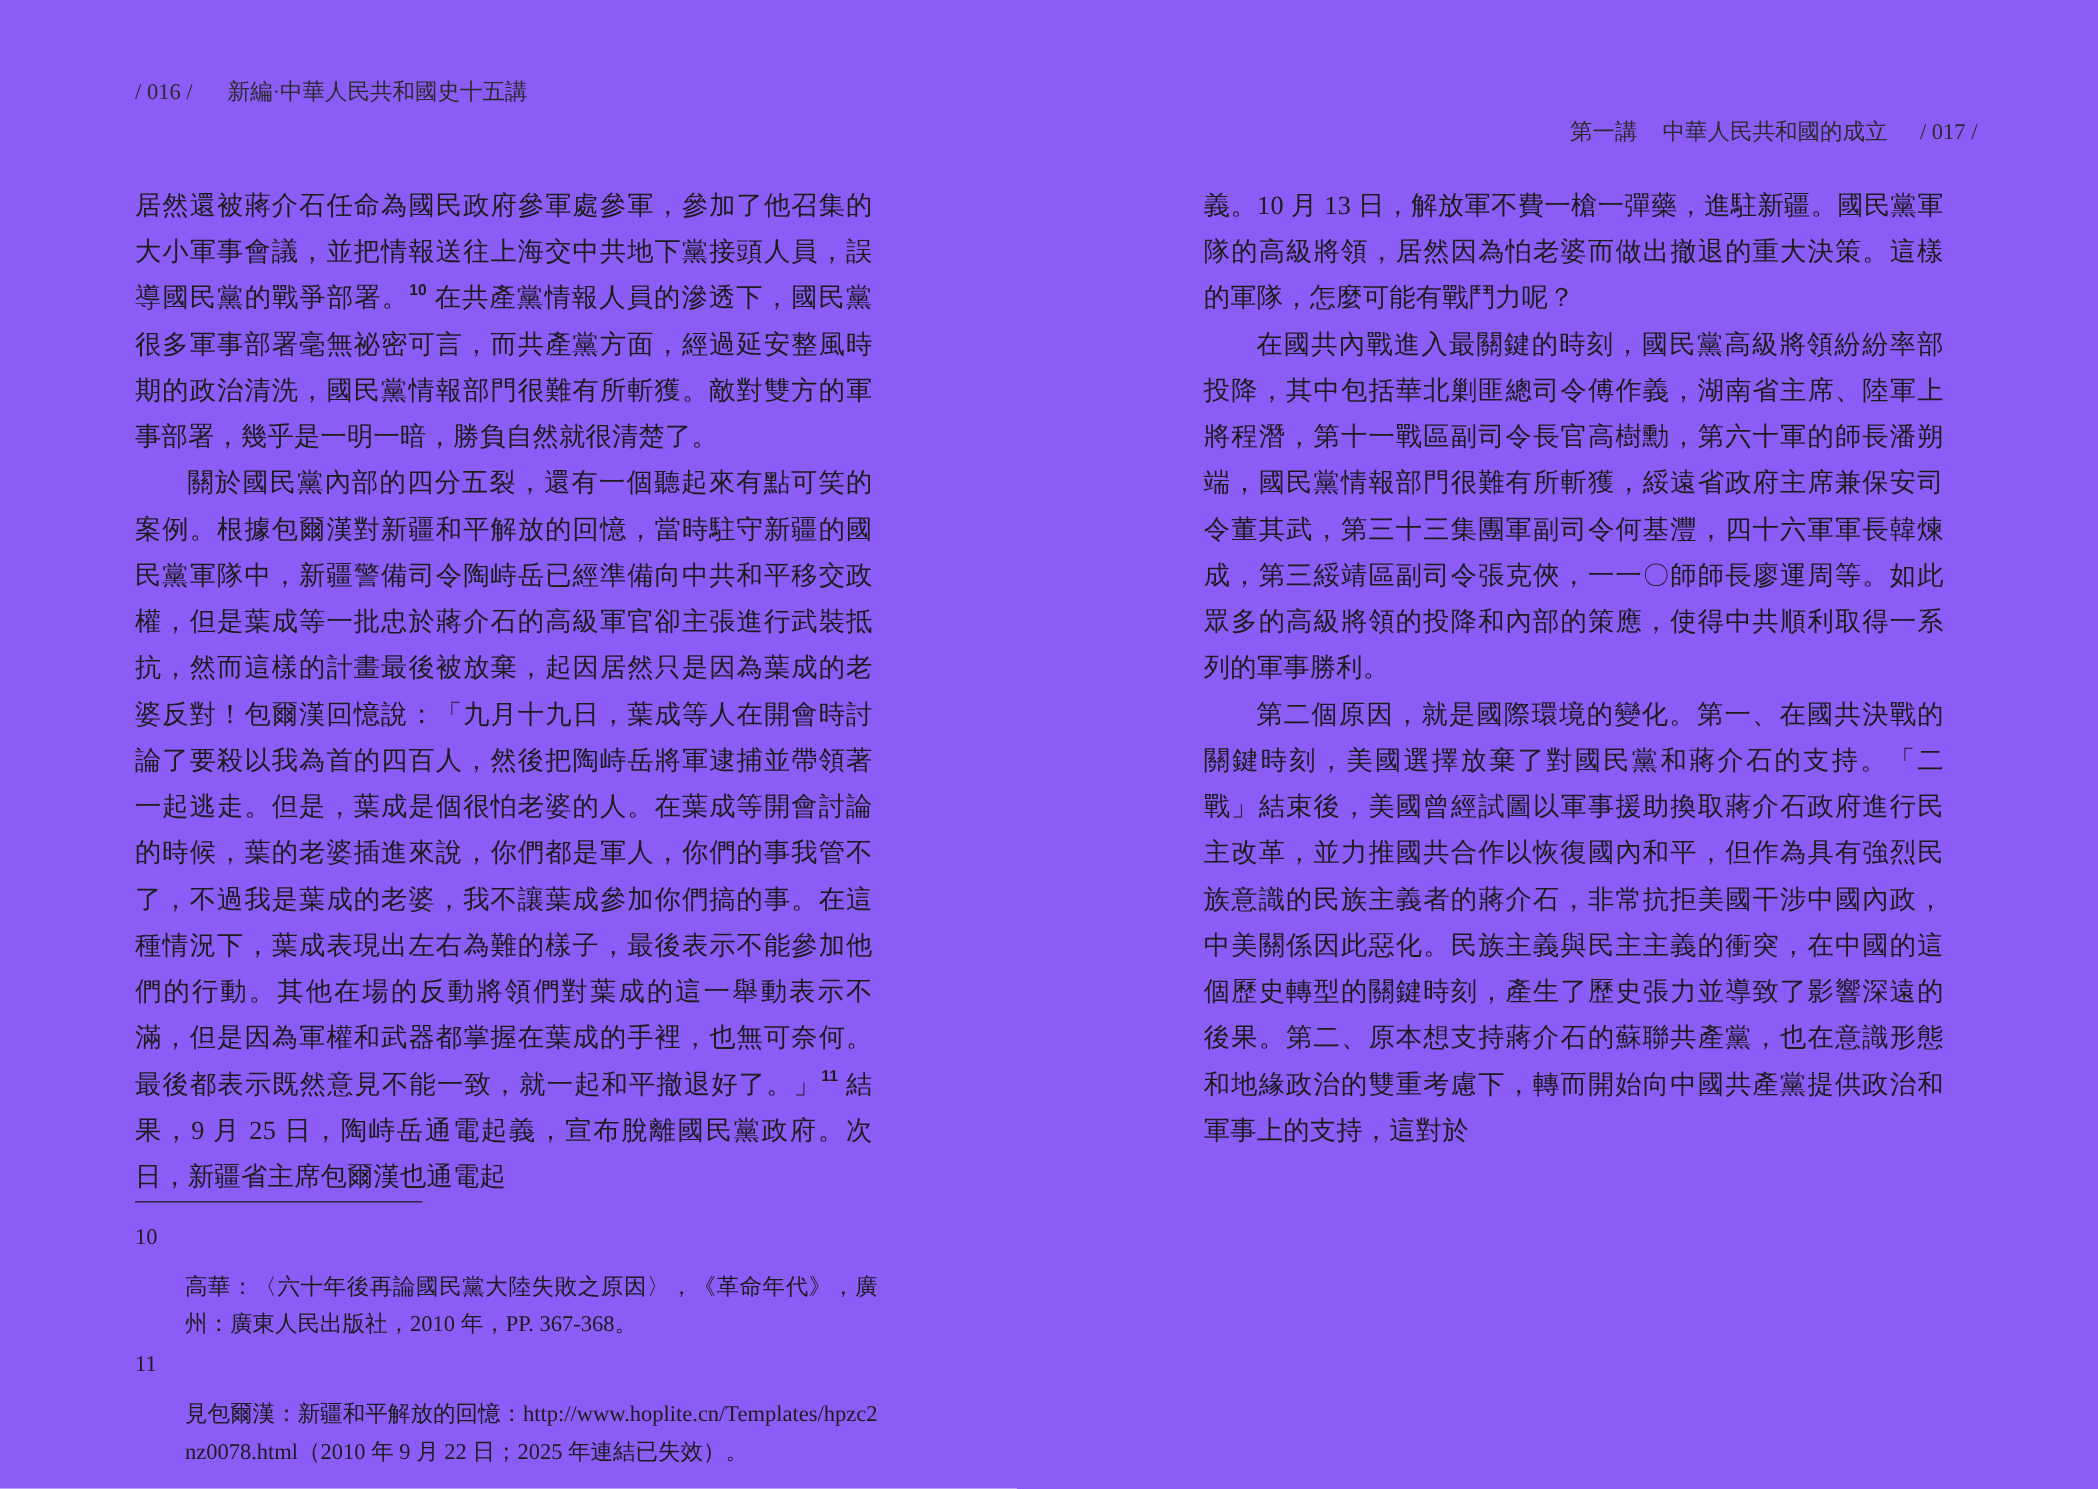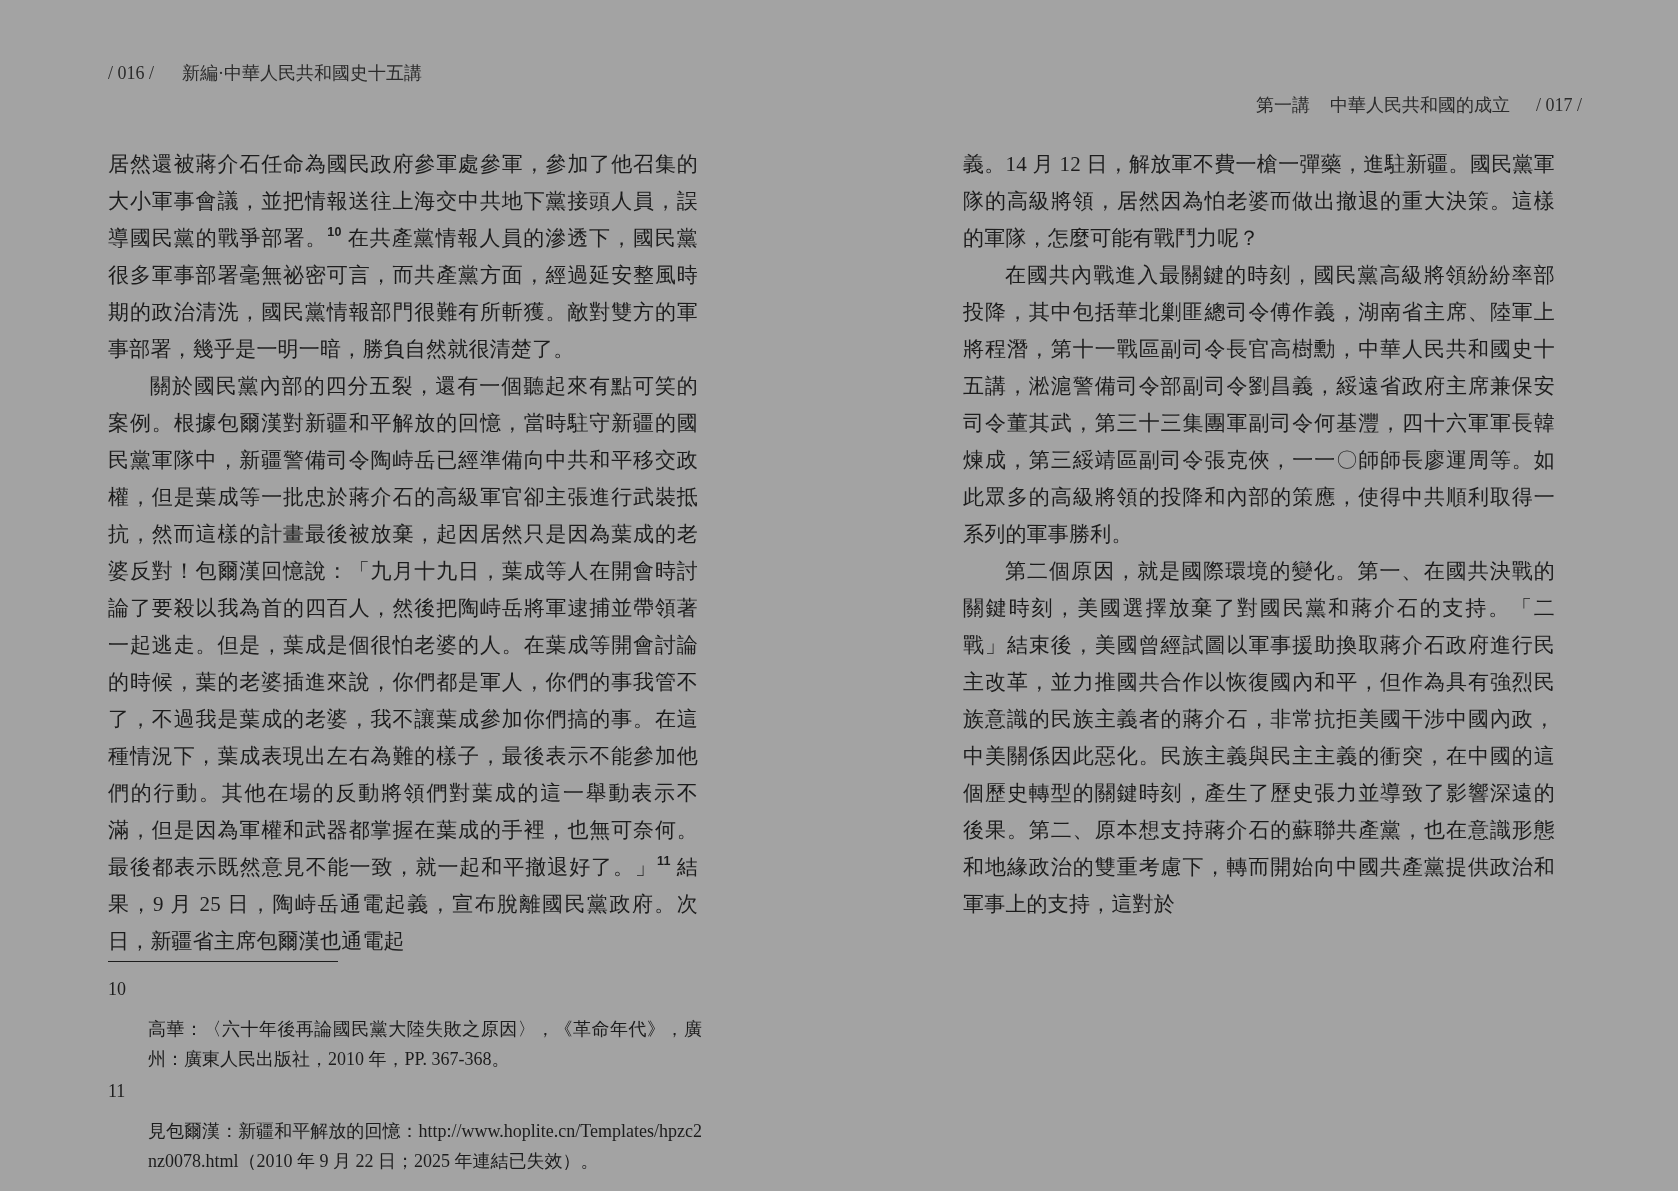--- a/index.html
+++ b/index.html
@@ -1,19 +1,19 @@
 <!DOCTYPE html>
 <html><head>
 <meta charset="utf-8">
 <style>
   html,body{margin:0;padding:0;background:#ffffff;}
   .spread{
     position:relative;
     width:1678px;height:1191px;
-    background:#a3a3a3;
+    background:#8b5cf6;
     font-family:"Liberation Serif","DejaVu Serif",serif;
     color:#1c1c1c;
     overflow:hidden;
   }
   .header{
     position:absolute;top:60px;
     font-size:18px;line-height:26px;
     color:#2b2b2b;
     white-space:nowrap;
   }
@@ -79,18 +79,18 @@
         <span class="fn-num">10</span>
         <span class="fn-text">高華：〈六十年後再論國民黨大陸失敗之原因〉，《革命年代》，廣州：廣東人民出版社，2010 年，PP. 367-368。</span>
       </div>
       <div class="footnote">
         <span class="fn-num">11</span>
         <span class="fn-text">見包爾漢：新疆和平解放的回憶：http://www.hoplite.cn/Templates/hpzc2nz0078.html（2010 年 9 月 22 日；2025 年連結已失效）。</span>
       </div>
     </div>
 
   <div class="body-col body-right">
-      <p class="para">義。14 月 12 日，解放軍不費一槍一彈藥，進駐新疆。國民黨軍隊的高級將領，居然因為怕老婆而做出撤退的重大決策。這樣的軍隊，怎麼可能有戰鬥力呢？</p>
-      <p class="para indent">在國共內戰進入最關鍵的時刻，國民黨高級將領紛紛率部投降，其中包括華北剿匪總司令傅作義，湖南省主席、陸軍上將程潛，第十一戰區副司令長官高樹勳，中華人民共和國史十五講，淞滬警備司令部副司令劉昌義，綏遠省政府主席兼保安司令董其武，第三十三集團軍副司令何基灃，四十六軍軍長韓煉成，第三綏靖區副司令張克俠，一一〇師師長廖運周等。如此眾多的高級將領的投降和內部的策應，使得中共順利取得一系列的軍事勝利。</p>
+      <p class="para">義。10 月 13 日，解放軍不費一槍一彈藥，進駐新疆。國民黨軍隊的高級將領，居然因為怕老婆而做出撤退的重大決策。這樣的軍隊，怎麼可能有戰鬥力呢？</p>
+      <p class="para indent">在國共內戰進入最關鍵的時刻，國民黨高級將領紛紛率部投降，其中包括華北剿匪總司令傅作義，湖南省主席、陸軍上將程潛，第十一戰區副司令長官高樹勳，第六十軍的師長潘朔端，國民黨情報部門很難有所斬獲，綏遠省政府主席兼保安司令董其武，第三十三集團軍副司令何基灃，四十六軍軍長韓煉成，第三綏靖區副司令張克俠，一一〇師師長廖運周等。如此眾多的高級將領的投降和內部的策應，使得中共順利取得一系列的軍事勝利。</p>
       <p class="para indent">第二個原因，就是國際環境的變化。第一、在國共決戰的關鍵時刻，美國選擇放棄了對國民黨和蔣介石的支持。「二戰」結束後，美國曾經試圖以軍事援助換取蔣介石政府進行民主改革，並力推國共合作以恢復國內和平，但作為具有強烈民族意識的民族主義者的蔣介石，非常抗拒美國干涉中國內政，中美關係因此惡化。民族主義與民主主義的衝突，在中國的這個歷史轉型的關鍵時刻，產生了歷史張力並導致了影響深遠的後果。第二、原本想支持蔣介石的蘇聯共產黨，也在意識形態和地緣政治的雙重考慮下，轉而開始向中國共產黨提供政治和軍事上的支持，這對於</p>
     </div>
 
 </div>
 
 </body></html>

